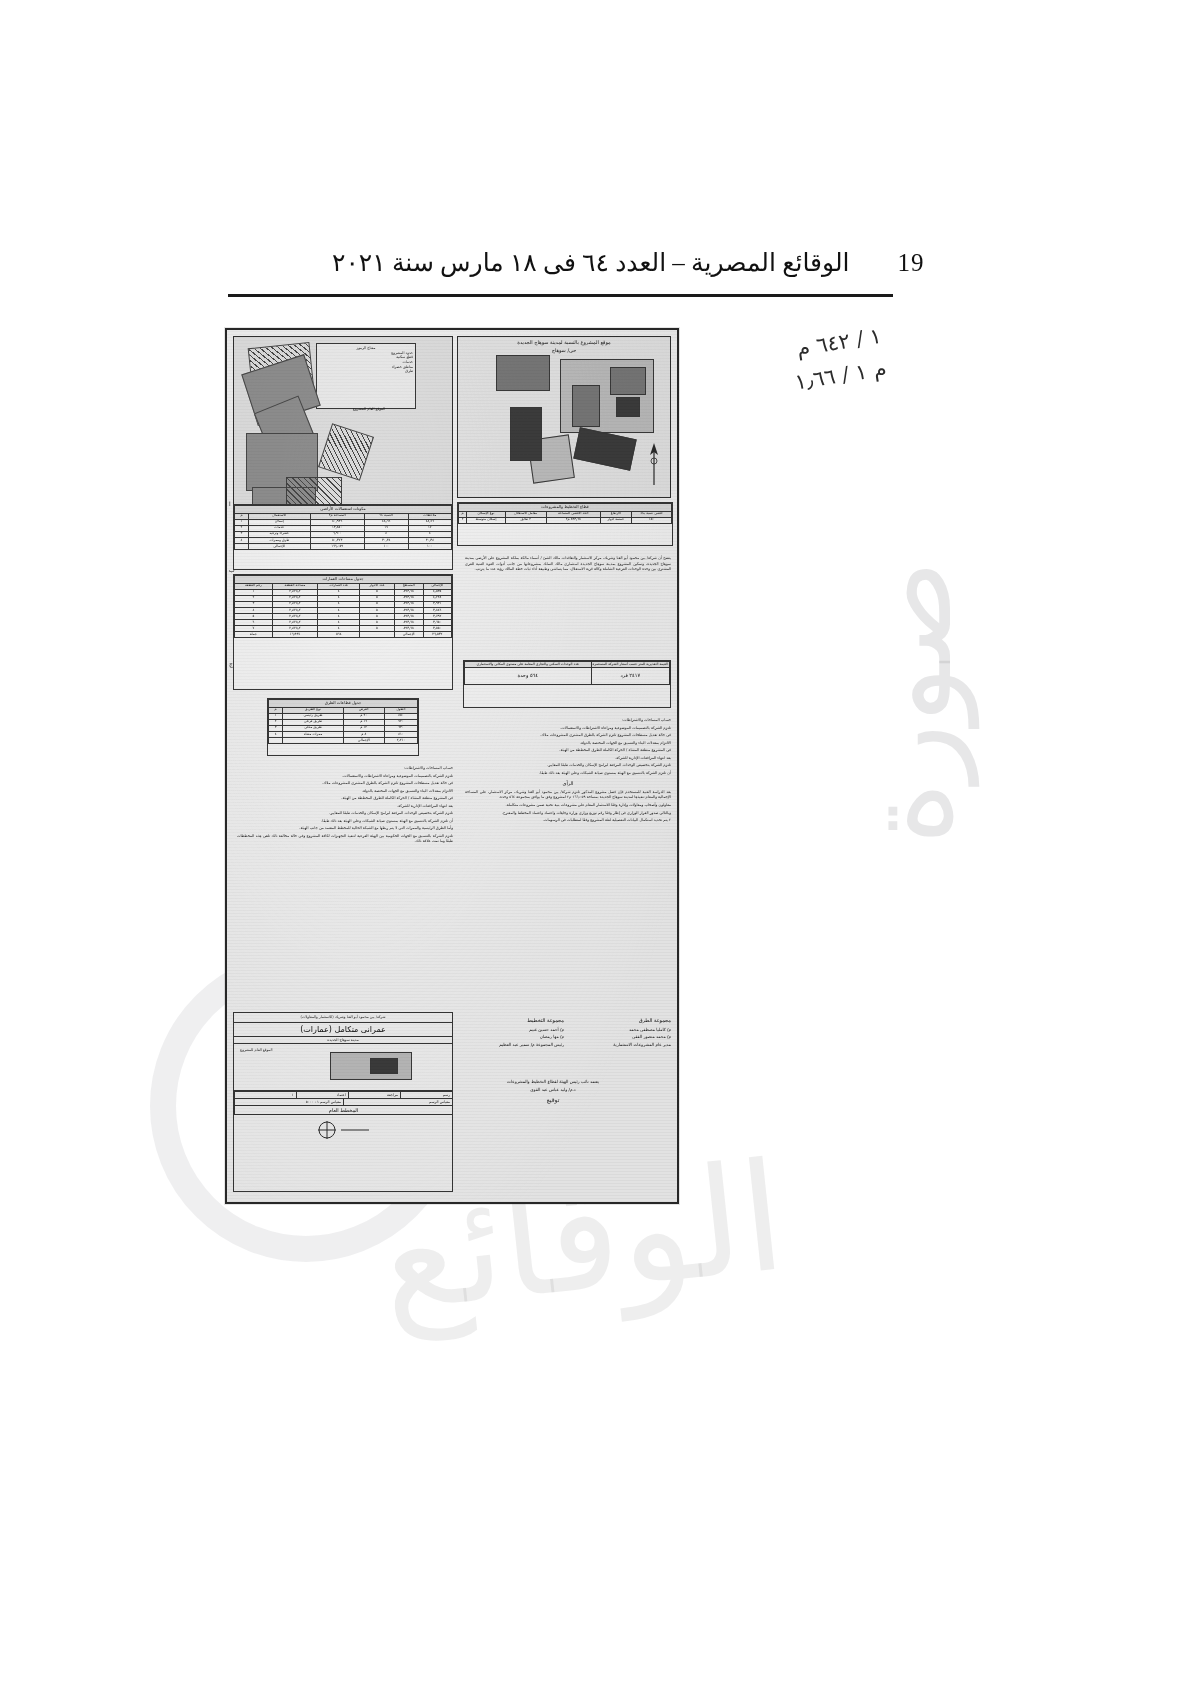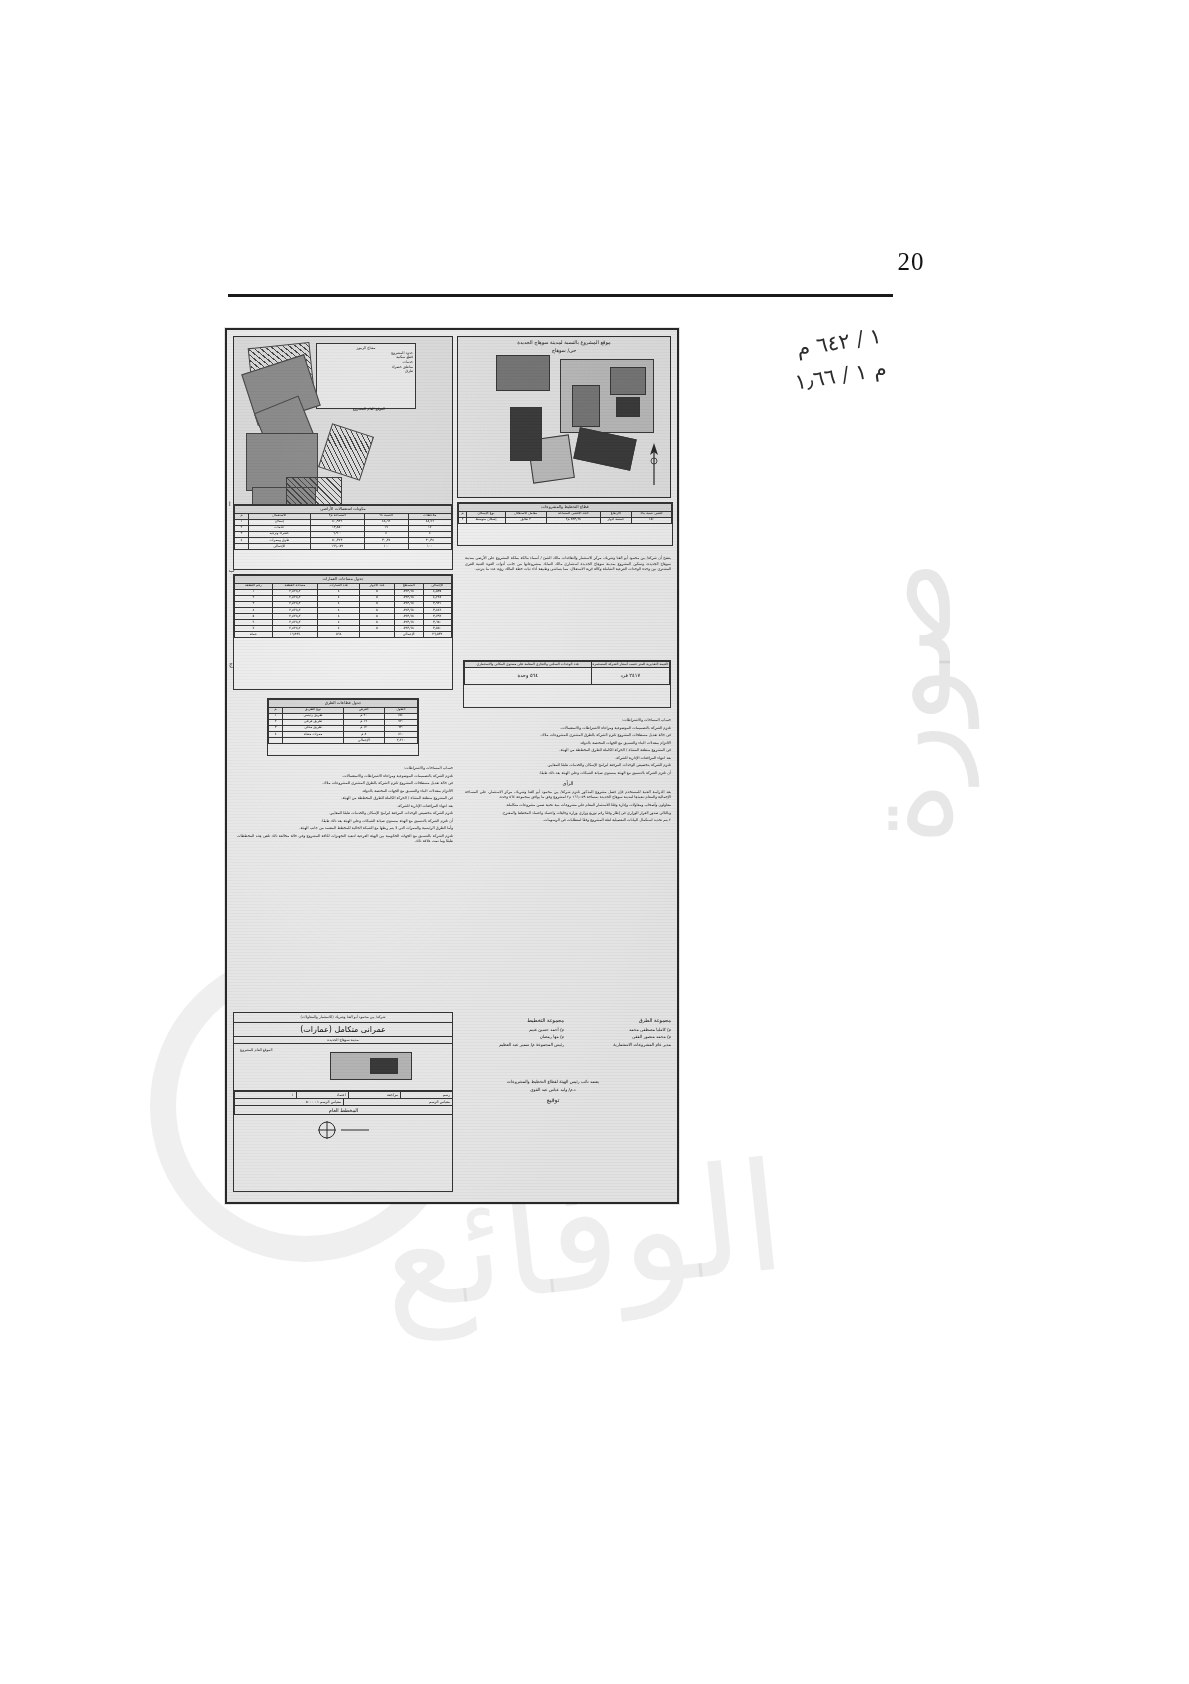--- a/index.html
+++ b/index.html
@@ -248,21 +248,22 @@
     font-size:6px;
     color:#1c1c1c;
     font-family:"DejaVu Serif",serif;
   }
 </style>
 </head>
 <body>
 
 <div class="page-header">
   <div class="hdr-inner">
-    <span class="page-number">20</span>
+    <span class="page-number">19</span>
+    <span class="header-title">الوقائع المصرية – العدد ٦٤ فى ١٨ مارس سنة ٢٠٢١</span>
   </div>
 </div>
 <div class="header-rule"></div>
 
 <div class="watermark">صورة</div>
 <div class="watermark2">الوقائع</div>
 <div class="wm-circle"></div>
 <div class="wm-dot"></div>
 
 <div class="margin-note">

